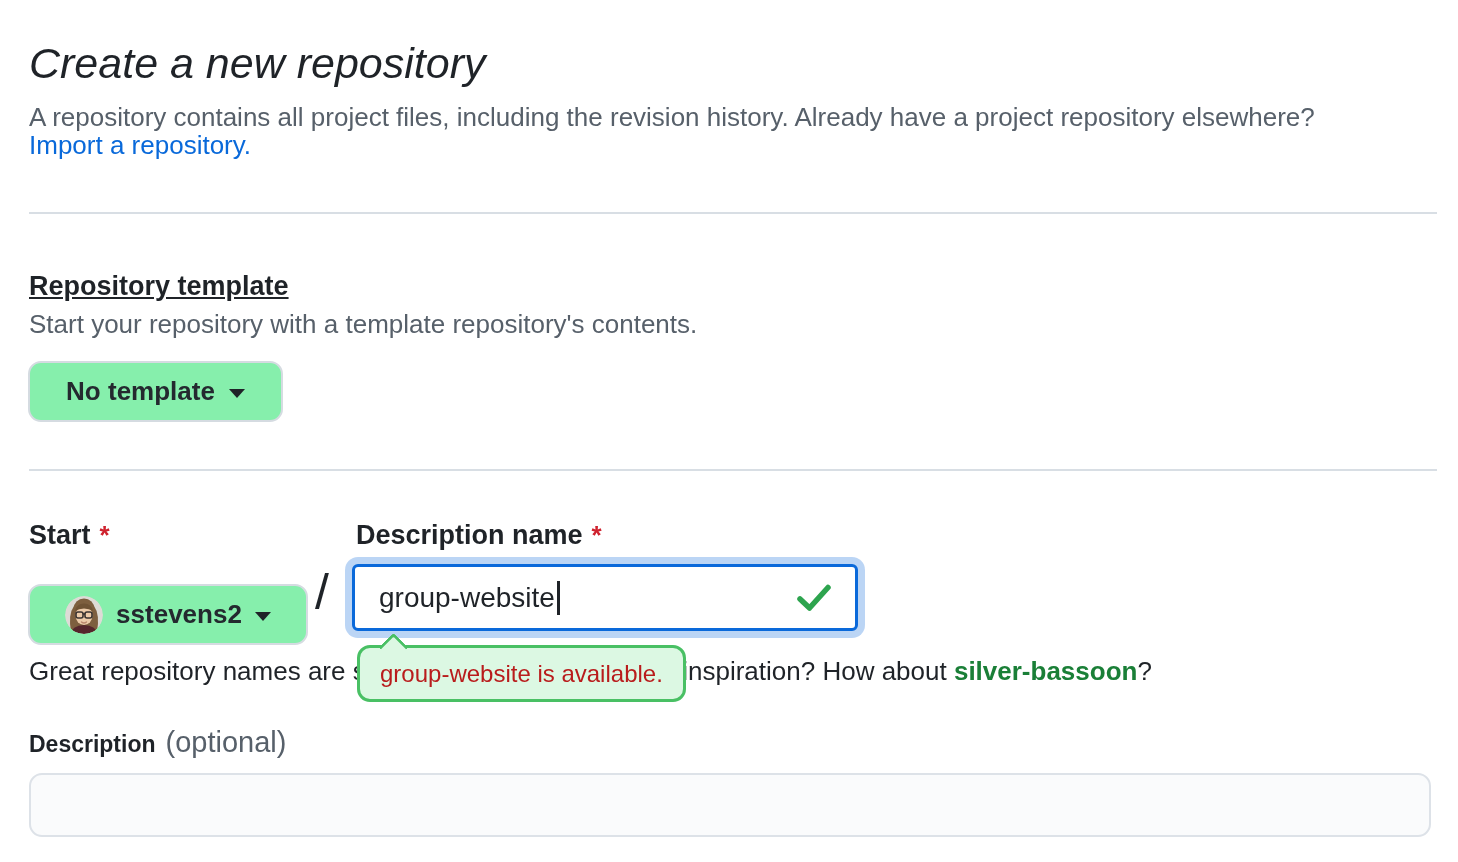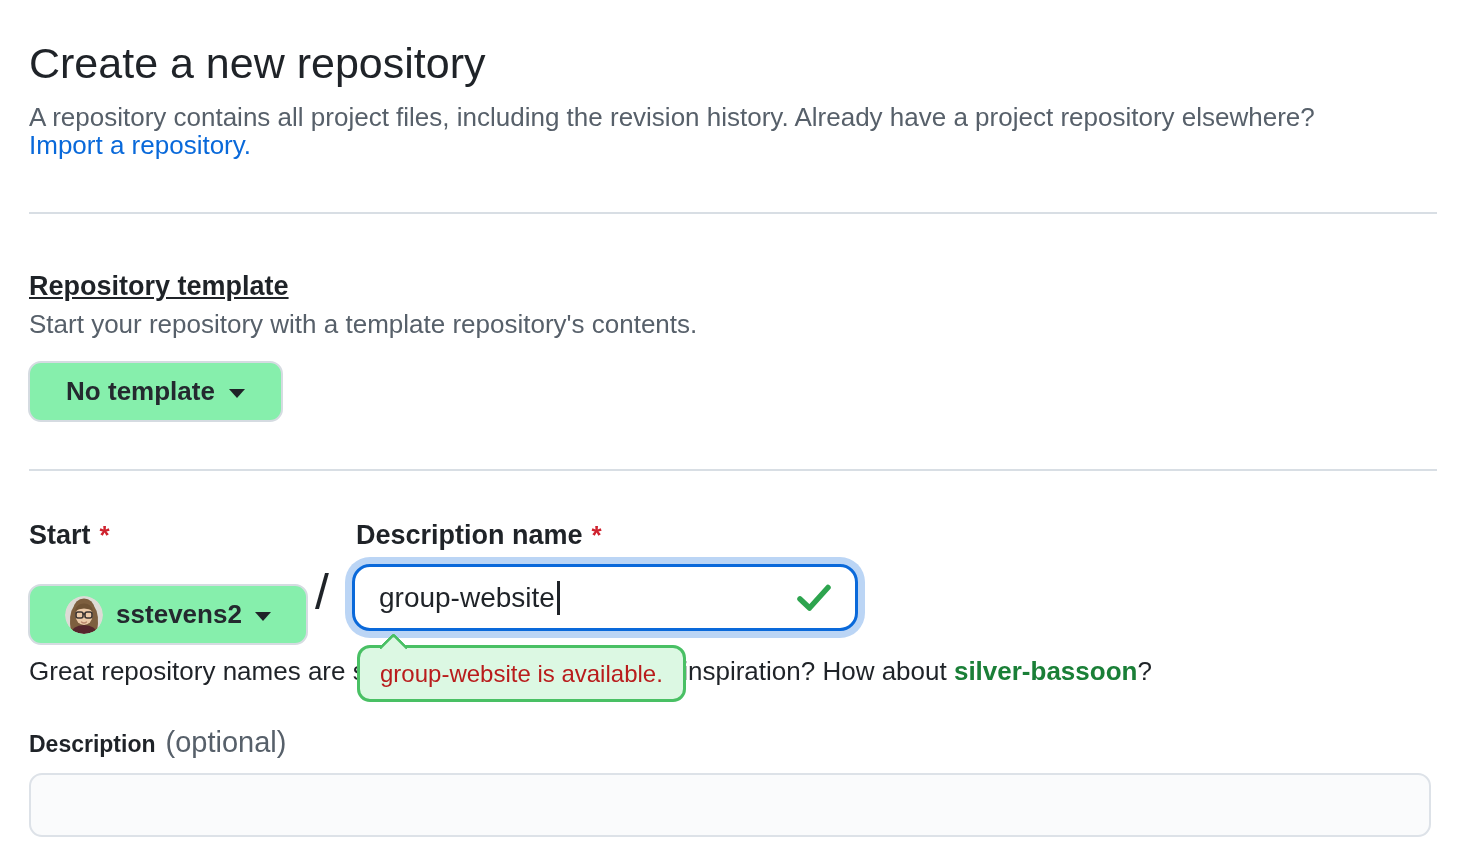--- a/index.html
+++ b/index.html
@@ -5,21 +5,21 @@
   html,body{margin:0;padding:0;}
   body{
     width:1458px;height:862px;background:#ffffff;
     font-family:"Liberation Sans", sans-serif;color:#1f2328;
     position:relative;overflow:hidden;
   }
   .abs{position:absolute;}
 
   .page-title{
     left:29px;top:38px;margin:0;
-    font-size:43px;font-weight:400;color:#1f2328;line-height:1.2;
+    font-size:43px;font-weight:400;color:#1f2328;line-height:1.2;font-style:italic;
   }
   .lead{
     left:29px;top:103px;width:1345px;margin:0;
     font-size:26px;line-height:28px;color:#57606a;font-weight:400;
   }
   .link{color:#0969da;text-decoration:none;cursor:pointer;}
 
   .divider{left:29px;width:1408px;height:2px;background:#d8dee4;}
   .divider-1{top:212px;}
   .divider-2{top:469px;}
@@ -46,21 +46,21 @@
   .owner-label{left:29px;top:519px;}
   .repo-label{left:356px;top:519px;}
   .req{color:#cf222e;margin-left:9px;font-size:26px;font-weight:700;}
 
   .avatar{width:38px;height:38px;border-radius:50%;flex:0 0 auto;display:block;}
 
   .slash{left:315px;top:556px;font-size:50px;font-weight:400;color:#1f2328;line-height:72px;}
 
   .repo-input{
     left:352px;top:564px;width:506px;height:67px;box-sizing:border-box;
-    background:#ffffff;border:3px solid #0a69da;border-radius:18px;
+    background:#ffffff;border:3px solid #0a69da;border-radius:6px;
     box-shadow:0 0 0 7px rgba(9,105,218,0.28);
     display:flex;align-items:center;padding:8px 24px;cursor:text;
   }
   .repo-text{font-size:28px;color:#1f2328;white-space:pre;}
   .caret-bar{width:3px;height:34px;background:#1f2328;margin-left:2px;flex:0 0 auto;}
   .check-icon{margin-left:auto;flex:0 0 auto;display:block;}
 
   .hint{
     left:29px;top:655px;margin:0;font-size:26px;color:#1f2328;line-height:1.3;
     white-space:nowrap;z-index:1;

